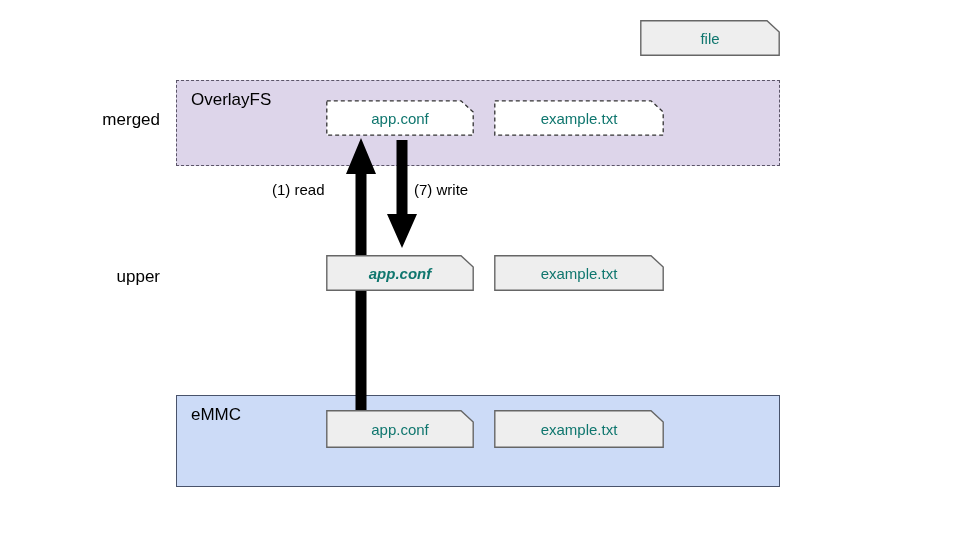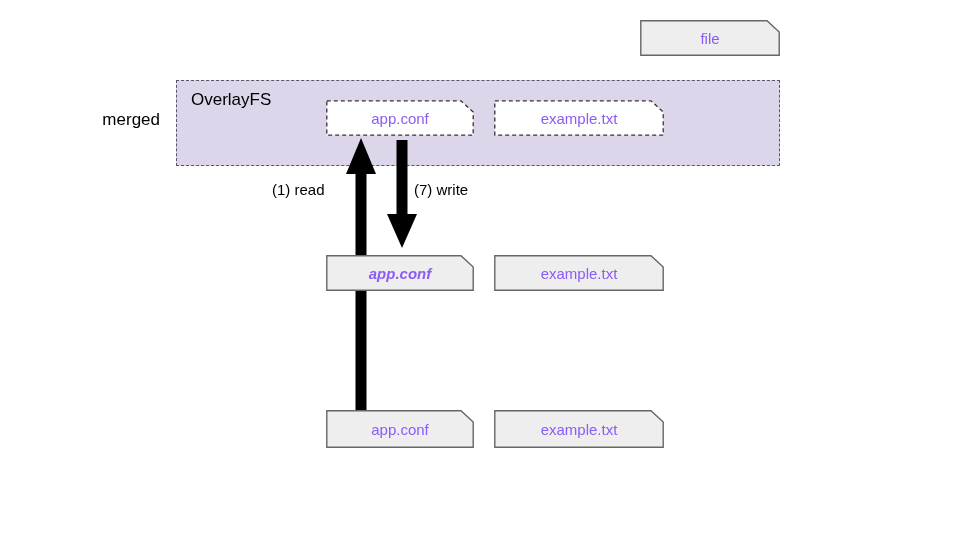--- a/index.html
+++ b/index.html
@@ -58,21 +58,21 @@
     white-space: nowrap;
   }
 
   
   .filebox {
     position: absolute;
     display: flex;
     align-items: center;
     justify-content: center;
     font-size: 15px;
-    color: #8b5cf6;
+    color: #0f766e;
     white-space: nowrap;
     border-radius: 16px;
   }
   .filebox .shape {
     position: absolute;
     inset: 0;
   }
   .filebox .shape svg { display: block; width: 100%; height: 100%; }
   .filebox .txt { position: relative; z-index: 2; }
   .filebox .txt.modified { font-weight: bold; font-style: italic; }
@@ -98,20 +98,21 @@
   <div class="filebox abs" style="left:640px; top:20px; width:140px; height:36px;">
     <span class="shape">
       <svg viewBox="0 0 140 36" preserveAspectRatio="none">
         <path d="M0.8,0.8 H127 L139.2,12 V35.2 H0.8 Z" fill="#eeeeee" stroke="#666666" stroke-width="1.4" stroke-linejoin="miter"></path>
       </svg>
     </span>
     <span class="txt">file</span>
   </div>
 
   <div class="row-label abs" style="left:30px; top:111px; width:130px;">merged</div>
+  <div class="row-label abs" style="left:30px; top:268px; width:130px;">upper</div>
 
   <div class="layer merged abs" style="left:176px; top:66px; width:604px; height:86px;">
     <div class="layer-title">OverlayFS</div>
   </div>
 
   <div class="filebox abs" style="left:326px; top:100px; width:148px; height:36px;">
     <span class="shape">
       <svg viewBox="0 0 148 36" preserveAspectRatio="none">
         <path d="M0.8,0.8 H135 L147.2,12 V35.2 H0.8 Z" fill="#ffffff" stroke="#333333" stroke-width="1.3" stroke-dasharray="4 3" stroke-linejoin="miter"></path>
       </svg>
@@ -122,20 +123,23 @@
   <div class="filebox abs" style="left:494px; top:100px; width:170px; height:36px;">
     <span class="shape">
       <svg viewBox="0 0 170 36" preserveAspectRatio="none">
         <path d="M0.8,0.8 H157 L169.2,12 V35.2 H0.8 Z" fill="#ffffff" stroke="#333333" stroke-width="1.3" stroke-dasharray="4 3" stroke-linejoin="miter"></path>
       </svg>
     </span>
     <span class="txt">example.txt</span>
   </div>
 
 
+  <div class="layer lower abs" style="left:176px; top:381px; width:604px; height:92px;">
+    <div class="layer-title">eMMC</div>
+  </div>
 
   <div class="arrow" style="left:344px; top:134px; width:34px; height:278px;">
     <svg width="34" height="278" viewBox="0 0 34 278">
       <path d="M11.5,278 L11.5,40 L2,40 L17,4 L32,40 L22.5,40 L22.5,278 Z" fill="#000000"></path>
     </svg>
   </div>
 
   <div class="arrow" style="left:386px; top:140px; width:32px; height:110px;">
     <svg width="32" height="110" viewBox="0 0 32 110">
       <path d="M10.5,0 L21.5,0 L21.5,74 L31,74 L16,108 L1,74 L10.5,74 Z" fill="#000000"></path>

